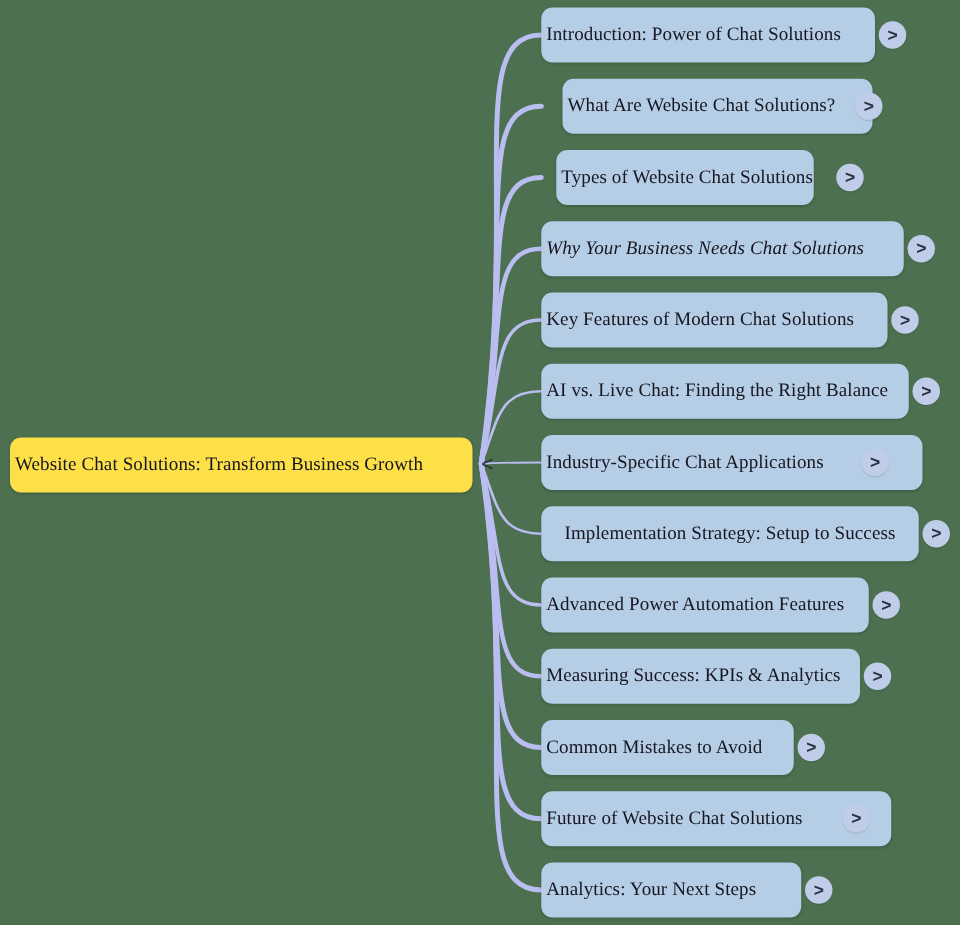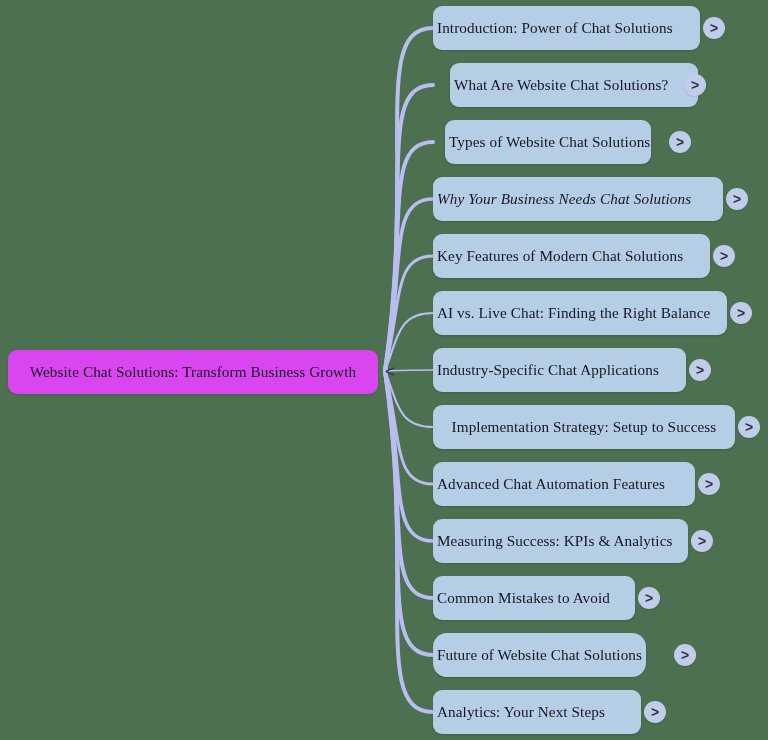--- a/index.html
+++ b/index.html
@@ -39,23 +39,22 @@
     white-space: nowrap;
     box-shadow: 0 1px 2px rgba(20,30,20,0.18);
   }
   .node-label {
     font-size: 15.2px;
     line-height: 1;
     color: #15161f;
     letter-spacing: 0.1px;
   }
   .node.root {
-    background: #d946ef;
+    background: #fde047;
     height: 44px;
-    justify-content: center;
   }
   .node.child {
     background: #b6cde6;
     height: 44px;
   }
   .toggle {
     position: absolute;
     width: 22px;
     height: 22px;
     border-radius: 50%;
@@ -146,51 +145,51 @@
       </div>
       <div class="toggle" style="left: 713px; top: 245px;">
         <span class="chev">&gt;</span>
       </div>
       <div class="node child" style="left: 433px; top: 291px; width: 294px;">
         <span class="node-label">AI vs. Live Chat: Finding the Right Balance</span>
       </div>
       <div class="toggle" style="left: 730px; top: 302px;">
         <span class="chev">&gt;</span>
       </div>
-      <div class="node child" style="left: 433px; top: 348px; width: 253px;">
+      <div class="node child" style="left: 433px; top: 348px; width: 305px;">
         <span class="node-label">Industry-Specific Chat Applications</span>
       </div>
       <div class="toggle" style="left: 689px; top: 359px;">
         <span class="chev">&gt;</span>
       </div>
       <div class="node child" style="left: 433px; top: 405px; width: 302px; justify-content: center;">
         <span class="node-label">Implementation Strategy: Setup to Success</span>
       </div>
       <div class="toggle" style="left: 738px; top: 416px;">
         <span class="chev">&gt;</span>
       </div>
       <div class="node child" style="left: 433px; top: 462px; width: 262px;">
-        <span class="node-label">Advanced Chat Automation Features</span>
+        <span class="node-label">Advanced Power Automation Features</span>
       </div>
       <div class="toggle" style="left: 698px; top: 473px;">
         <span class="chev">&gt;</span>
       </div>
       <div class="node child" style="left: 433px; top: 519px; width: 255px;">
         <span class="node-label">Measuring Success: KPIs &amp; Analytics</span>
       </div>
       <div class="toggle" style="left: 691px; top: 530px;">
         <span class="chev">&gt;</span>
       </div>
       <div class="node child" style="left: 433px; top: 576px; width: 202px;">
         <span class="node-label">Common Mistakes to Avoid</span>
       </div>
       <div class="toggle" style="left: 638px; top: 587px;">
         <span class="chev">&gt;</span>
       </div>
-      <div class="node child" style="left: 433px; top: 633px; width: 213px; border-radius: 14px;">
+      <div class="node child" style="left: 433px; top: 633px; width: 280px;">
         <span class="node-label">Future of Website Chat Solutions</span>
       </div>
       <div class="toggle" style="left: 674px; top: 644px;">
         <span class="chev">&gt;</span>
       </div>
       <div class="node child" style="left: 433px; top: 690px; width: 208px;">
         <span class="node-label">Analytics: Your Next Steps</span>
       </div>
       <div class="toggle" style="left: 644px; top: 701px;">
         <span class="chev">&gt;</span>

